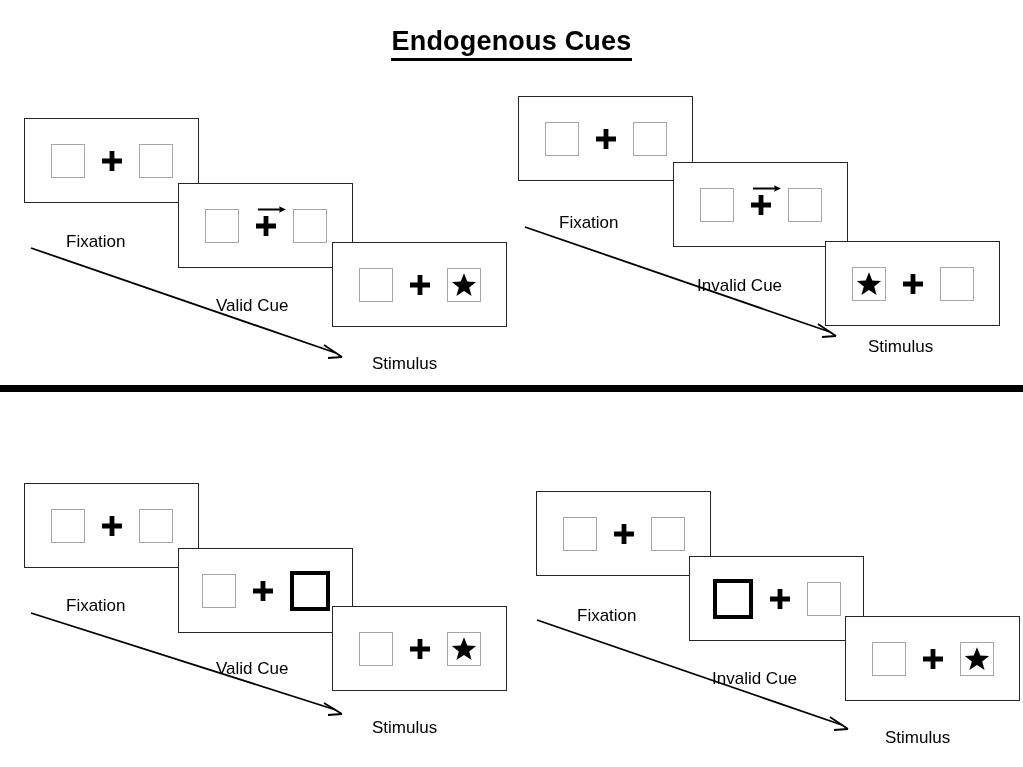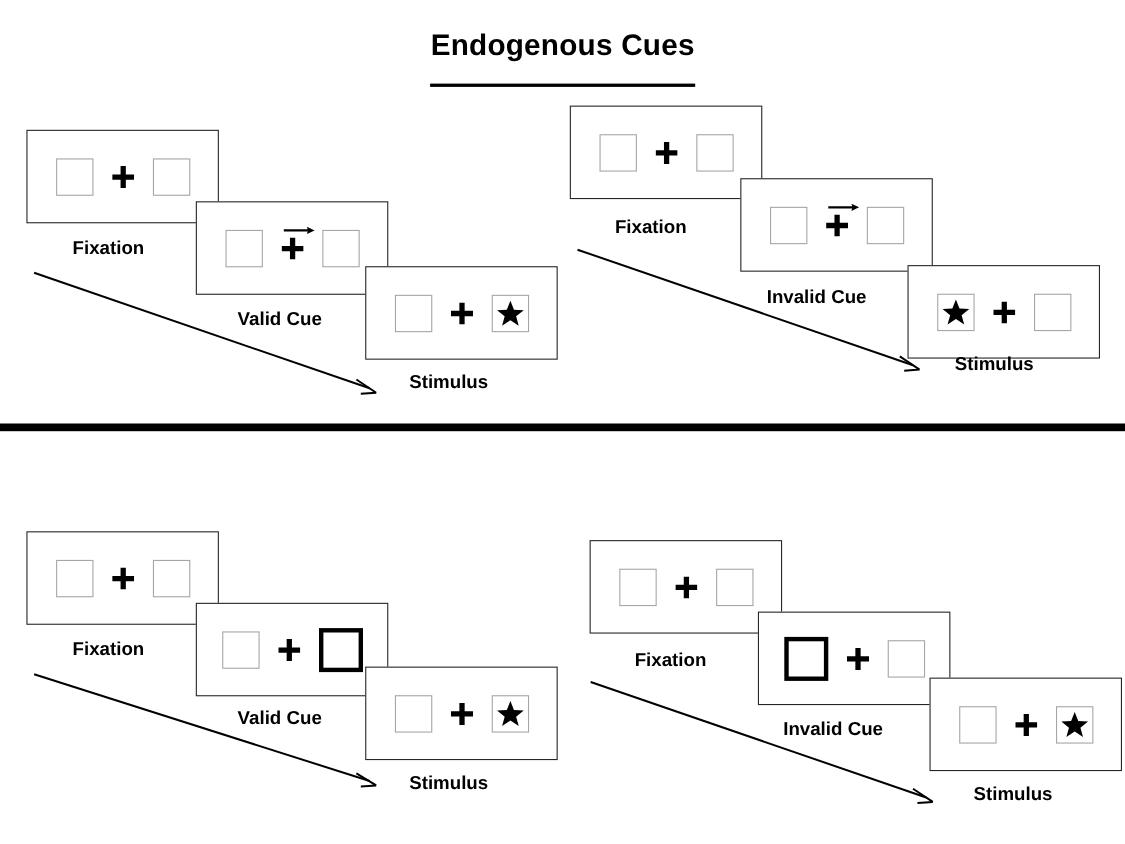--- a/index.html
+++ b/index.html
@@ -9,21 +9,21 @@
     color:#000;overflow:hidden;position:relative;
   }
   .canvas{position:relative;width:1023px;height:767px;}
 
   
   .section-title{
     position:absolute;left:0;width:1023px;text-align:center;
     font-size:27px;font-weight:bold;letter-spacing:.2px;
   }
   .section-title span{
-    border-bottom:3px solid #000;padding-bottom:19px;display:inline-block;
+    border-bottom:3px solid #000;padding-bottom:1px;display:inline-block;
   }
 
   
   .divider{position:absolute;left:0;width:1023px;height:7px;background:#000;}
 
   
   .panel{
     position:absolute;background:#fff;border:1.6px solid #262626;
     box-sizing:border-box;z-index:2;
   }
@@ -47,21 +47,21 @@
     position:relative;width:26px;height:38px;flex:0 0 auto;
     display:flex;align-items:center;justify-content:center;
   }
   .cross{width:20px;height:20px;display:block;}
   .arrow-cue{
     position:absolute;left:4px;top:-3px;width:30px;height:11px;display:block;
   }
 
   
   .plabel{
-    position:absolute;font-size:17px;font-weight:bold;white-space:nowrap;z-index:4;
+    position:absolute;font-size:17px;font-weight:normal;white-space:nowrap;z-index:4;margin-top:16px;
   }
 
   
   .flow{position:absolute;z-index:1;overflow:visible;}
 </style>
 </head>
 <body>
 
 <div class="canvas">
 

